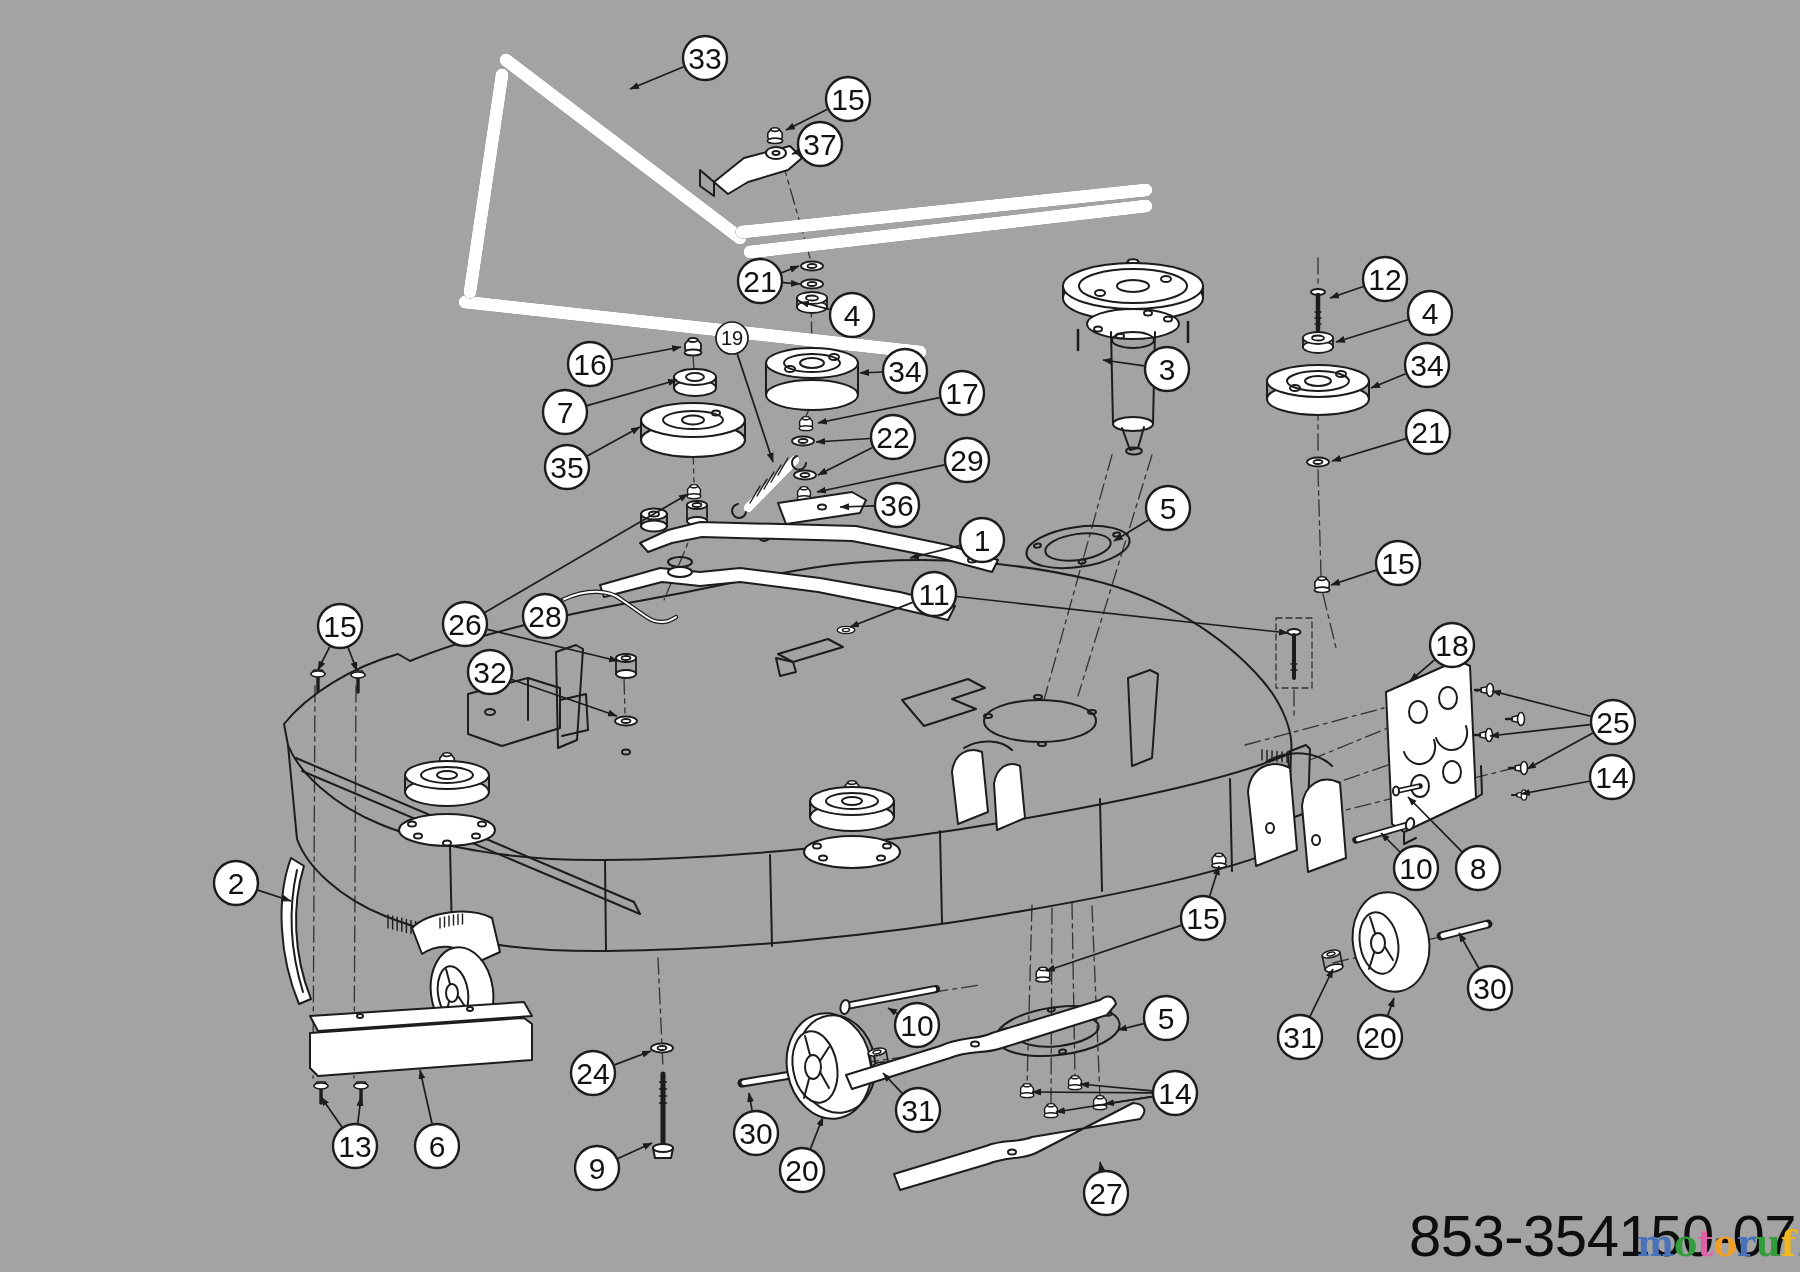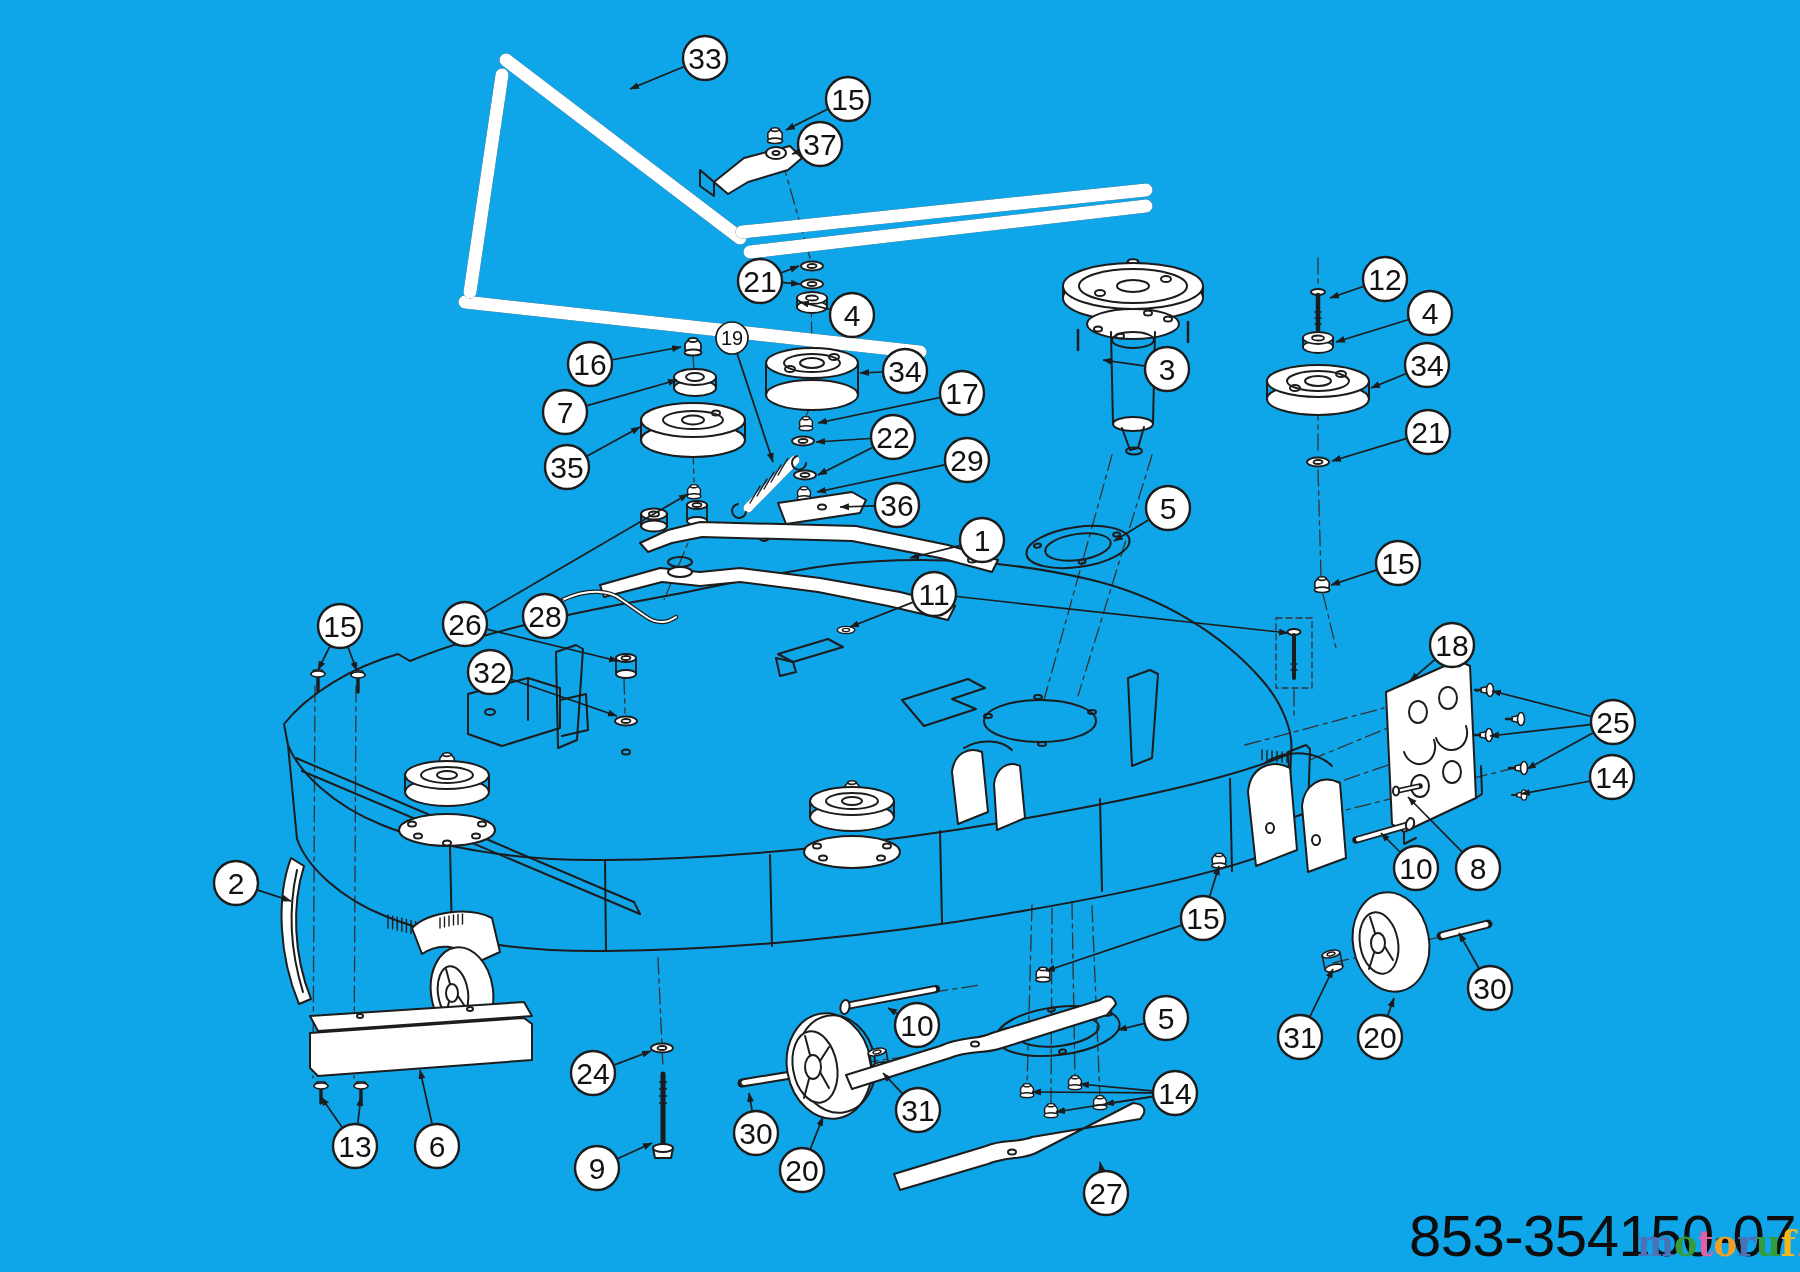--- a/index.html
+++ b/index.html
@@ -1,16 +1,16 @@
 <!DOCTYPE html>
 <html><head>
 <meta charset="utf-8">
 <style>
   html,body{margin:0;padding:0;background:#f4f4f4;}
-  .stage{position:relative;width:1800px;height:1272px;background:#0ea5e9;overflow:hidden;
+  .stage{position:relative;width:1800px;height:1272px;background:#a3a3a3;overflow:hidden;
          font-family:"Liberation Sans",sans-serif;}
   svg{position:absolute;left:0;top:0;}
   .art{stroke:#1c1c1c;stroke-width:2;fill:none;stroke-linejoin:round;stroke-linecap:round;}
   .wfill{fill:#ffffff;}
   .thick{stroke-width:13;stroke:#1c1c1c;}
   .thickmid{stroke-width:9;stroke:#1c1c1c;}
   .erase{stroke:#ffffff;}
   .cl{stroke:#333333;stroke-width:1.3;stroke-dasharray:16 5 4 5;fill:none;}
   .dashbox{stroke:#333;stroke-width:1.3;stroke-dasharray:6 4;fill:none;}
   .leader{stroke:#1c1c1c;stroke-width:1.7;fill:none;}

